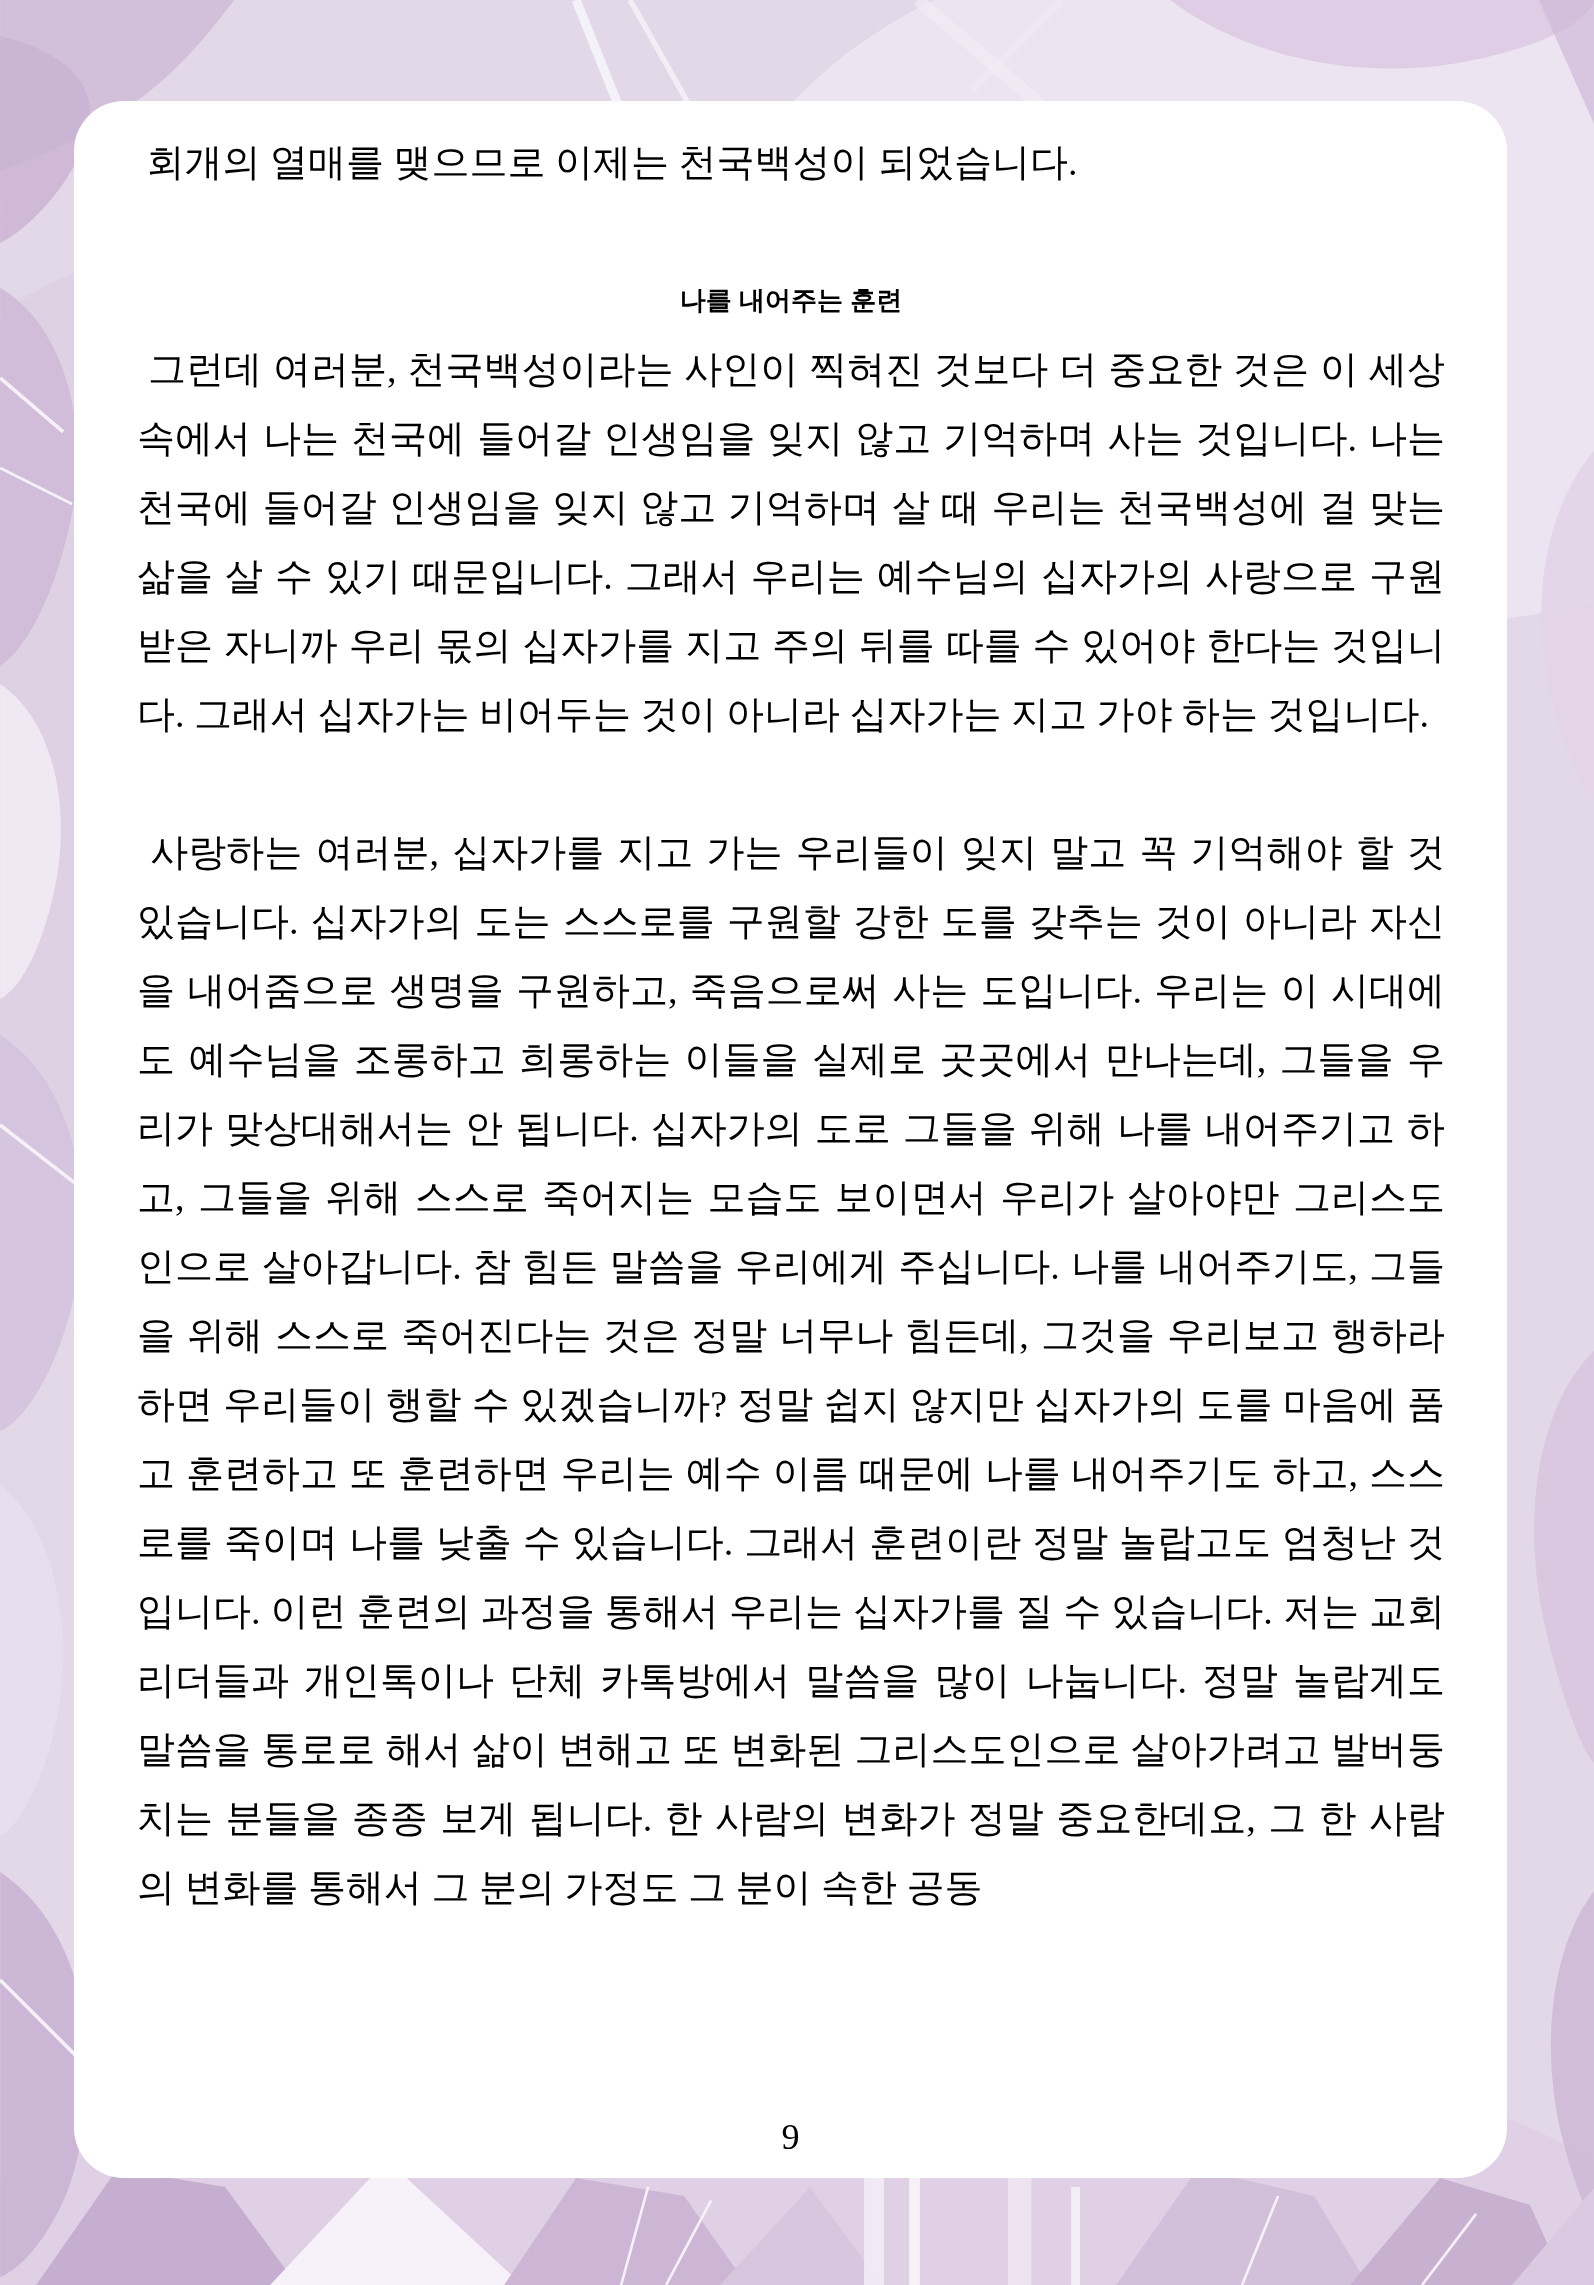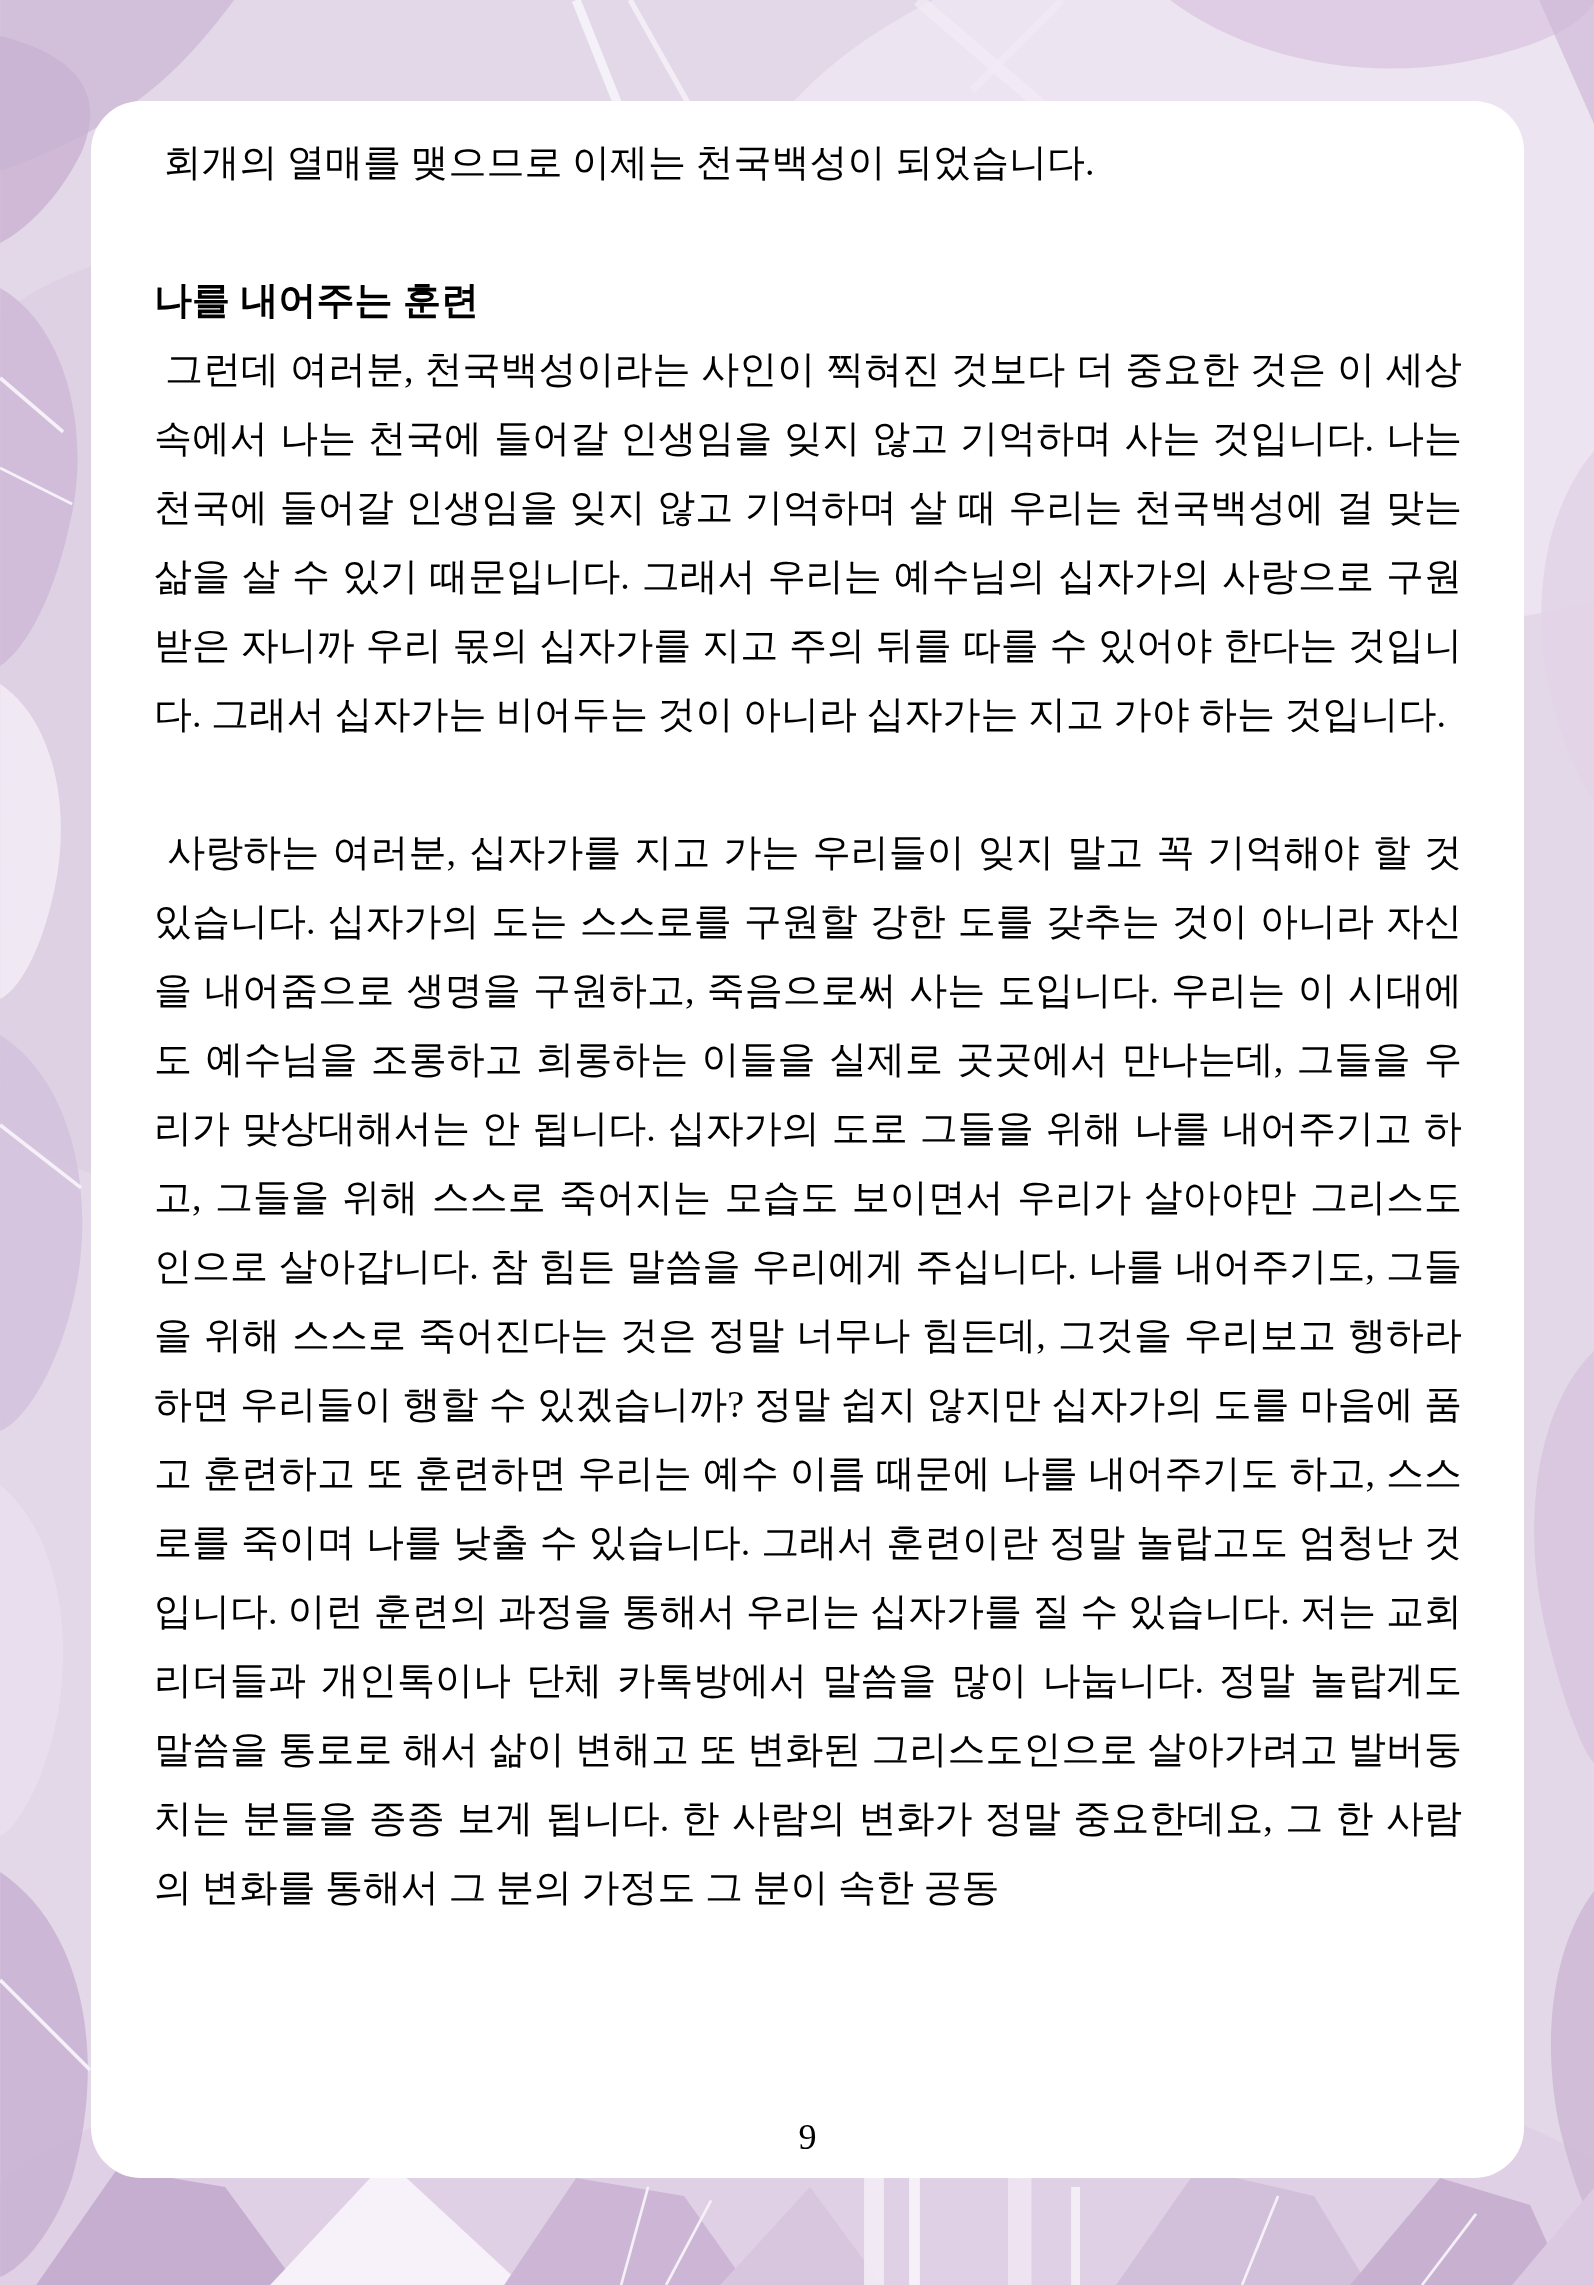--- a/index.html
+++ b/index.html
@@ -10,44 +10,44 @@
   html,body{margin:0;padding:0;background:var(--page_bg);}
   .page{
     position:relative;
     width:1595px;height:2285px;
     overflow:hidden;
     background:var(--page_bg);
   }
   .bg{position:absolute;left:0;top:0;width:1595px;height:2285px;display:block;}
   .card{
     position:absolute;
-    left:91px;top:101px;
+    left:74px;top:101px;
     width:1433px;height:2077px;
     box-sizing:border-box;
     background:var(--card_bg);
     border-radius:50px;
     padding:27px 62px 0 63px;
   }
   .bodytext{
     margin:0;
     font-family:"Liberation Serif", serif;
     font-size:38px;
     line-height:69px;
     color:var(--text_color);
     text-align:justify;
     white-space:pre-wrap;
   }
   .heading{
     margin:0;
     font-family:"Liberation Sans", sans-serif;
     font-weight:700;
-    font-size:38px;
+    font-size:26px;
     line-height:69px;
     color:var(--text_color);
-    text-align:left;
+    text-align:center;
   }
   .spacer{height:69px;}
   .page-number{
     position:absolute;
     left:0;right:0;bottom:23.4px;
     text-align:center;
     font-family:"Liberation Serif", serif;
     font-size:36px;
     line-height:1;
     color:var(--text_color);

